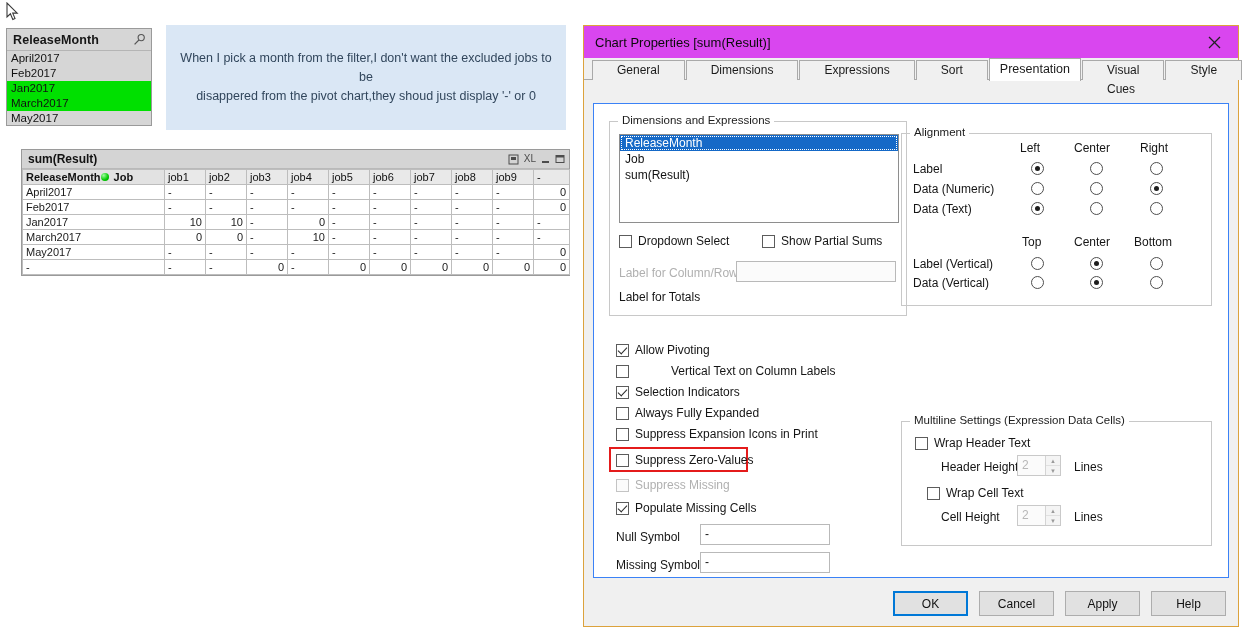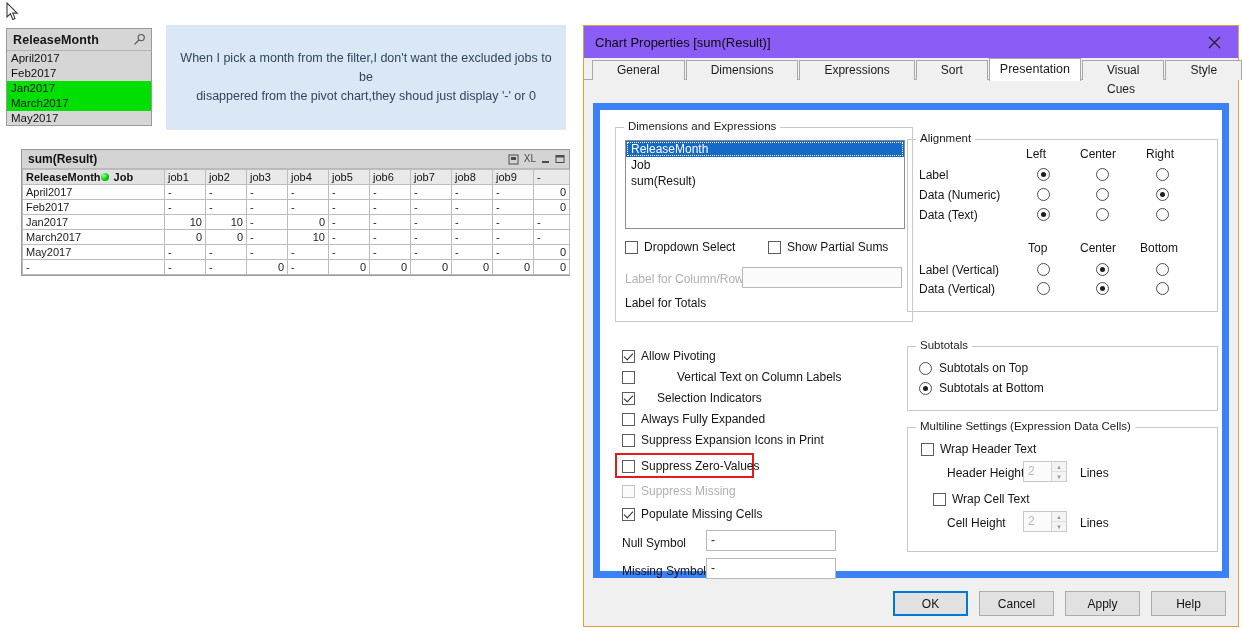--- a/index.html
+++ b/index.html
@@ -73,21 +73,21 @@
     margin:0 5px 0 0; flex:0 0 auto; }
   .dimhead .jb { font-weight:bold; }
 
   
   .dialog {
     position:absolute; left:583px; top:25px; width:656px; height:602px;
     background:#f0f0f0; border:1px solid #dca23c;
     box-shadow:0 0 0 0 rgba(0,0,0,0);
   }
   .dlg-title {
-    height:32px; background:#8b5cf6; display:flex; align-items:center;
+    height:32px; background:#d946ef; display:flex; align-items:center;
     justify-content:space-between; padding:0 2px 0 11px;
   }
   .dlg-title-text { font-size:13px; color:#0b0b0b; }
   .dlg-close {
     width:44px; height:31px; display:flex; align-items:center; justify-content:center;
     font-size:15px; color:#222;
   }
   .tabbar {
     height:22px; background:#f0f0f0; display:flex; align-items:flex-end;
     padding-left:8px; position:relative;
@@ -99,21 +99,21 @@
     height:20px; line-height:19px; padding:0 24px; font-size:12px;
     border:1px solid #a9a9a9; border-bottom:none; background:#f0f0f0;
     margin-right:1px; color:#1b1b1b; position:relative; z-index:1;
   }
   .tab.active {
     background:#ffffff; height:23px; line-height:21px; font-size:12.5px;
     z-index:3; margin-bottom:-1px; padding:0 10px;
   }
   .dlg-body {
     position:absolute; left:9px; top:77px; right:9px; bottom:48px;
-    background:#ffffff; border:7px solid #3b82f6;
+    background:#ffffff; border:1px solid #3b82f6;
   }
 
   
   .gb { position:absolute; border:1px solid #c8c8c8; }
   .gb > legend, .gb-label {
     position:absolute; top:-8px; left:8px; background:#ffffff;
     padding:0 4px; font-size:11.5px; color:#1b1b1b;
   }
 
   .list-dim {
@@ -437,21 +437,21 @@
     </div>
 
     <div class="cb checked" style="position:absolute; left:22px; top:239px;">
       <span class="box"></span>
       <span>Allow Pivoting</span>
     </div>
     <div class="cb" style="position:absolute; left:22px; top:260px;gap:36px;">
       <span class="box"></span>
       <span>Vertical Text on Column Labels</span>
     </div>
-    <div class="cb checked" style="position:absolute; left:22px; top:281px;gap:16px;">
+    <div class="cb checked" style="position:absolute; left:22px; top:281px;">
       <span class="box"></span>
       <span>Selection Indicators</span>
     </div>
     <div class="cb" style="position:absolute; left:22px; top:302px;">
       <span class="box"></span>
       <span>Always Fully Expanded</span>
     </div>
     <div class="cb" style="position:absolute; left:22px; top:323px;">
       <span class="box"></span>
       <span>Suppress Expansion Icons in Print</span>
@@ -475,31 +475,20 @@
     <span class="lbl" style="position:absolute; left:22px; top:426px;">Null Symbol</span>
     <div class="tin" style="position:absolute; left:106px; top:420px; width:130px;">
       <span>-</span>
     </div>
 
     <span class="lbl" style="position:absolute; left:22px; top:454px;">Missing Symbol</span>
     <div class="tin" style="position:absolute; left:106px; top:448px; width:130px;">
       <span>-</span>
     </div>
 
-    <div class="gb" style="left:307px; top:236px; width:311px; height:65px;">
-      <span class="gb-label">Subtotals</span>
-      <div class="rrow" style="position:absolute; left:11px; top:14px;">
-        <span class="rb"></span>
-        <span>Subtotals on Top</span>
-      </div>
-      <div class="rrow" style="position:absolute; left:11px; top:34px;">
-        <span class="rb on"></span>
-        <span>Subtotals at Bottom</span>
-      </div>
-    </div>
 
     <div class="gb" style="left:307px; top:317px; width:311px; height:125px;">
       <span class="gb-label">Multiline Settings (Expression Data Cells)</span>
 
       <div class="cb" style="position:absolute; left:13px; top:14px;">
         <span class="box"></span>
         <span>Wrap Header Text</span>
       </div>
 
       <span class="lbl" style="position:absolute; left:39px; top:38px;">Header Height</span>

